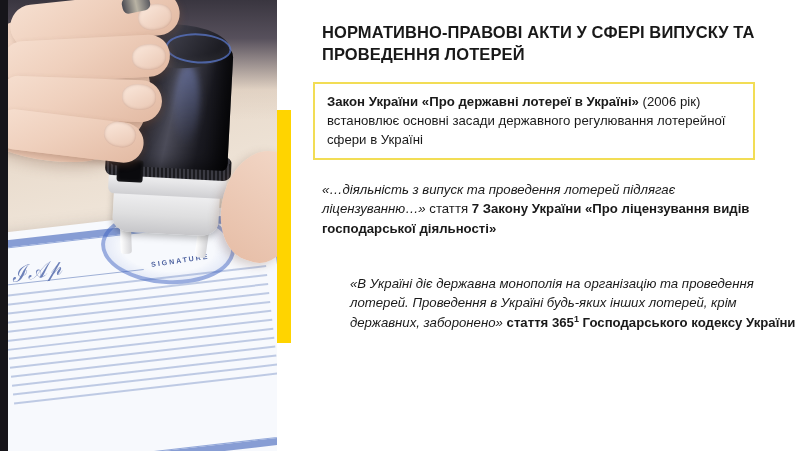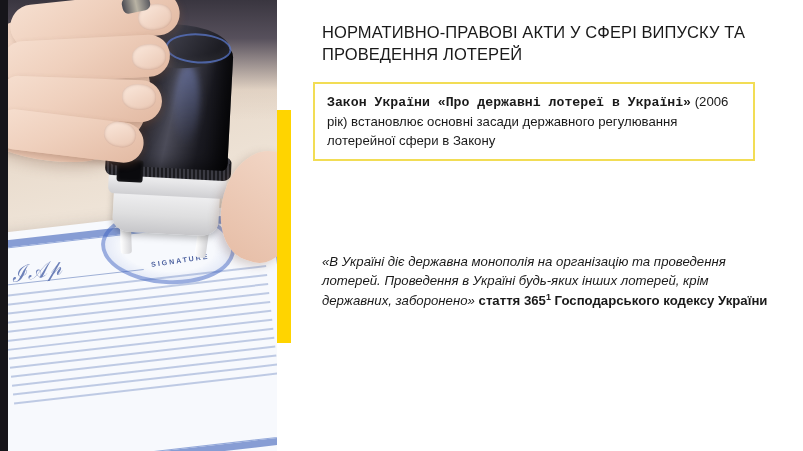--- a/index.html
+++ b/index.html
@@ -267,54 +267,54 @@
     width: 512px;
     height: 451px;
     background: #ffffff;
   }
   .slide-title {
     position: absolute;
     left: 31px;
     top: 22px;
     width: 448px;
     font-size: 16.5px;
-    font-weight: normal;
+    font-weight: bold;
     line-height: 1.33;
     color: #191919;
     letter-spacing: .1px;
   }
   .callout {
     position: absolute;
     left: 22px;
     top: 82px;
     width: 442px;
     box-sizing: border-box;
     border: 2px solid #f2dd55;
     background: #ffffff;
     padding: 8px 12px 9px 12px;
     font-size: 13.2px;
     line-height: 1.44;
     color: #1a1a1a;
   }
-  .callout b { font-weight: bold; font-family: Liberation Mono, monospace; }
+  .callout b { font-weight: bold; }
 
   .para {
     position: absolute;
     left: 31px;
     width: 452px;
     font-size: 13.2px;
     line-height: 1.47;
     color: #1a1a1a;
   }
   .para .it { font-style: italic; }
   .para .bd { font-weight: bold; }
   .para sup { font-size: 0.68em; vertical-align: super; line-height: 0; }
 
   .p1 { top: 180px; }
-  .p2 { top: 252px; }
+  .p2 { top: 274px; margin-left: 28px; }
   .p3 { top: 360px; }
 </style>
 </head>
 <body>
 
 <div class="slide">
 
   <div class="photo-pane">
     <div class="desk"></div>
     <div class="desk-shadow-top"></div>
@@ -372,23 +372,26 @@
     <div class="photo-darkstrip"></div>
   </div>
 
   <div class="accent-bar"></div>
 
   <div class="content">
 
     <div class="slide-title">НОРМАТИВНО-ПРАВОВІ АКТИ У СФЕРІ ВИПУСКУ ТА ПРОВЕДЕННЯ ЛОТЕРЕЙ</div>
 
     <div class="callout">
-      <b>Закон України «Про державні лотереї в Україні»</b><span> (2006 рік)</span><span> встановлює основні засади державного регулювання лотерейної сфери в Закону</span>
-    </div>
-
+      <b>Закон України «Про державні лотереї в Україні»</b><span> (2006 рік)</span><span> встановлює основні засади державного регулювання лотерейної сфери в Україні</span>
+    </div>
+
+    <div class="para p1">
+      <span class="it">«…діяльність з випуск та проведення лотерей підлягає ліцензуванню…»</span><span> стаття </span><span class="bd">7</span><span class="bd"> Закону України «Про ліцензування видів господарської діяльності»</span>
+    </div>
 
     <div class="para p2">
       <span class="it">«В Україні діє державна монополія  на організацію та проведення лотерей. Проведення в Україні будь-яких інших лотерей, крім державних, заборонено»</span><span> </span><span class="bd">стаття 365</span><sup class="bd">1</sup><span class="bd"> Господарського кодексу України</span>
     </div>
 
 
   </div>
 </div>
 
 </body></html>

